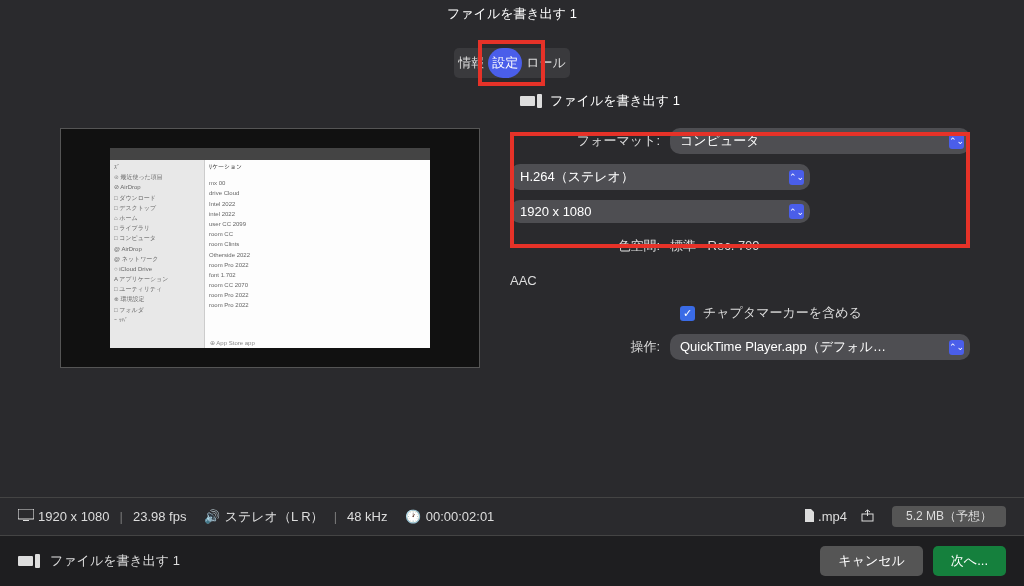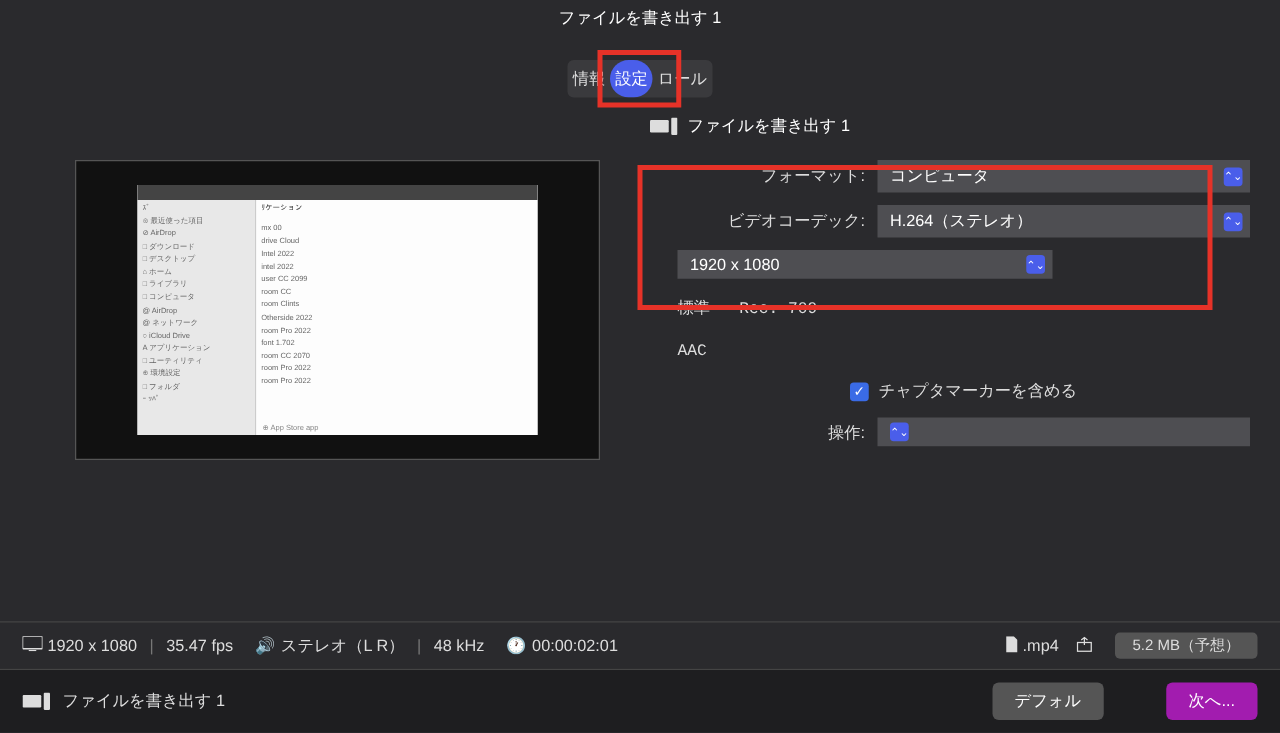--- a/index.html
+++ b/index.html
@@ -32,33 +32,33 @@
     }
     .preview-sidebar { width: 95px; background: #e8e8e8; border-right: 1px solid #ccc; padding: 14px 4px 4px 4px; line-height: 1.7; }
     .preview-main { flex: 1; background: #fdfdfd; padding: 14px 4px 4px 4px; line-height: 1.7; }
     .preview-topbar { position: absolute; top: 0; left: 0; right: 0; height: 12px; background: #444; }
     .preview-sidebar div, .preview-main div { white-space: nowrap; overflow: hidden; }
     .preview-bottom { position: absolute; bottom: 2px; left: 100px; font-size: 6px; color: #888; }
     .settings-col { flex: 1; padding-top: 4px; position: relative; }
     .section-head { display: flex; align-items: center; gap: 8px; margin-bottom: 18px; padding-left: 10px; }
     .device-icon { width: 22px; height: 14px; }
     .section-title { color: #fff; font-size: 13px; }
-    .form-row { display: flex; align-items: center; margin-bottom: 10px; padding-left: 32px; }
+    .form-row { display: flex; align-items: center; margin-bottom: 10px; }
     .form-label { width: 160px; text-align: right; padding-right: 10px; color: #ddd; }
     .form-value { flex: 1; }
     .select {
       display: flex; align-items: center; justify-content: space-between;
-      background: #4e4e52; padding: 4px 6px 4px 10px; border-radius: 0;
+      background: #4e4e52; padding: 4px 6px 4px 10px; border-radius: 10px;
       color: #fff; max-width: 300px; cursor: pointer;
     }
     .select .caret {
       width: 15px; height: 15px; background: #4a5eea; border-radius: 3px;
       display: flex; align-items: center; justify-content: center; font-size: 9px; color: #fff;
     }
-    .static-val { color: #ddd; padding: 4px 0; font-family: Liberation Mono, monospace; }
+    .static-val { color: #ddd; padding: 4px 0; }
     .checkbox-row { display: flex; align-items: center; gap: 8px; padding-left: 170px; margin: 12px 0; }
     .chk {
       width: 15px; height: 15px; background: #3a6be6; border-radius: 3px;
       display: flex; align-items: center; justify-content: center; color: #fff; font-size: 11px;
     }
     .red-settings-box { top: 44px; left: 0px; width: 460px; height: 116px; }
     .statusbar {
       display: flex; align-items: center; padding: 8px 18px;
       border-top: 1px solid #444; gap: 4px; font-size: 13px; color: #ddd;
     }
@@ -67,21 +67,21 @@
     .sep { padding: 0 6px; color: #777; }
     .footer {
       display: flex; align-items: center; padding: 10px 18px;
       background: #1e1e20; gap: 10px; border-top: 1px solid #444;
     }
     .footer .spacer { flex: 1; }
     .btn {
       background: #555; color: #fff; padding: 6px 18px; border-radius: 5px;
       cursor: pointer; font-size: 13px;
     }
-    .btn.primary { background: #a21caf; margin-left: 40px; }
+    .btn.primary { background: #15803d; }
     .mon-icon { width: 22px; height: 14px; display: inline-block; }
   </style>
 </head>
 <body>
 
 <div class="window">
   <div class="titlebar">
     <span>ファイルを書き出す 1</span>
   </div>
 
@@ -156,72 +156,73 @@
         <div class="form-label">フォーマット:</div>
         <div class="form-value">
           <div class="select">
             <span>コンピュータ</span>
             <span class="caret">⌃⌄</span>
           </div>
         </div>
       </div>
 
       <div class="form-row">
-        <div class="form-label">ビデオコーデック:</div>
         <div class="form-value">
           <div class="select">
             <span>H.264（ステレオ）</span>
             <span class="caret">⌃⌄</span>
           </div>
         </div>
       </div>
 
       <div class="form-row">
         <div class="form-value">
           <div class="select">
             <span>1920 x 1080</span>
             <span class="caret">⌃⌄</span>
           </div>
         </div>
       </div>
 
       <div class="form-row">
+        <div class="form-label">色空間:</div>
         <div class="form-value static-val">標準 - Rec. 709</div>
       </div>
 
       <div class="form-row">
         <div class="form-value static-val">AAC</div>
       </div>
 
       <div class="checkbox-row">
         <div class="chk">✓</div>
         <span>チャプタマーカーを含める</span>
       </div>
 
       <div class="form-row">
         <div class="form-label">操作:</div>
         <div class="form-value">
           <div class="select">
+            <span>QuickTime Player.app（デフォル…</span>
             <span class="caret">⌃⌄</span>
           </div>
         </div>
       </div>
     </div>
   </div>
 
   <div class="statusbar">
     <span>
       <svg width="16" height="12" viewBox="0 0 16 12">
           <rect x="0" y="0" width="16" height="10" rx="1" fill="none" stroke="#ddd" stroke-width="1.2"></rect>
           <rect x="5" y="11" width="6" height="1" fill="#ddd"></rect>
         </svg>
     </span>
     <span>1920 x 1080</span>
     <span class="sep">|</span>
-    <span>35.47 fps</span>
+    <span>23.98 fps</span>
     <span style="width:10px"></span>
     <span>🔊</span>
     <span>ステレオ（L R）</span>
     <span class="sep">|</span>
     <span>48 kHz</span>
     <span style="width:10px"></span>
     <span>🕐</span>
     <span>00:00:02:01</span>
     <div class="spacer"></div>
     <span>
@@ -243,16 +244,16 @@
 
   <div class="footer">
     <span class="mon-icon">
       <svg viewBox="0 0 22 14">
           <rect x="0" y="2" width="15" height="10" rx="1" fill="#ddd"></rect>
           <rect x="17" y="0" width="5" height="14" rx="1" fill="#ddd"></rect>
         </svg>
     </span>
     <span>ファイルを書き出す 1</span>
     <div class="spacer"></div>
-    <div class="btn">デフォル</div>
+    <div class="btn">キャンセル</div>
     <div class="btn primary">次へ...</div>
   </div>
 </div>
 
 </body></html>

